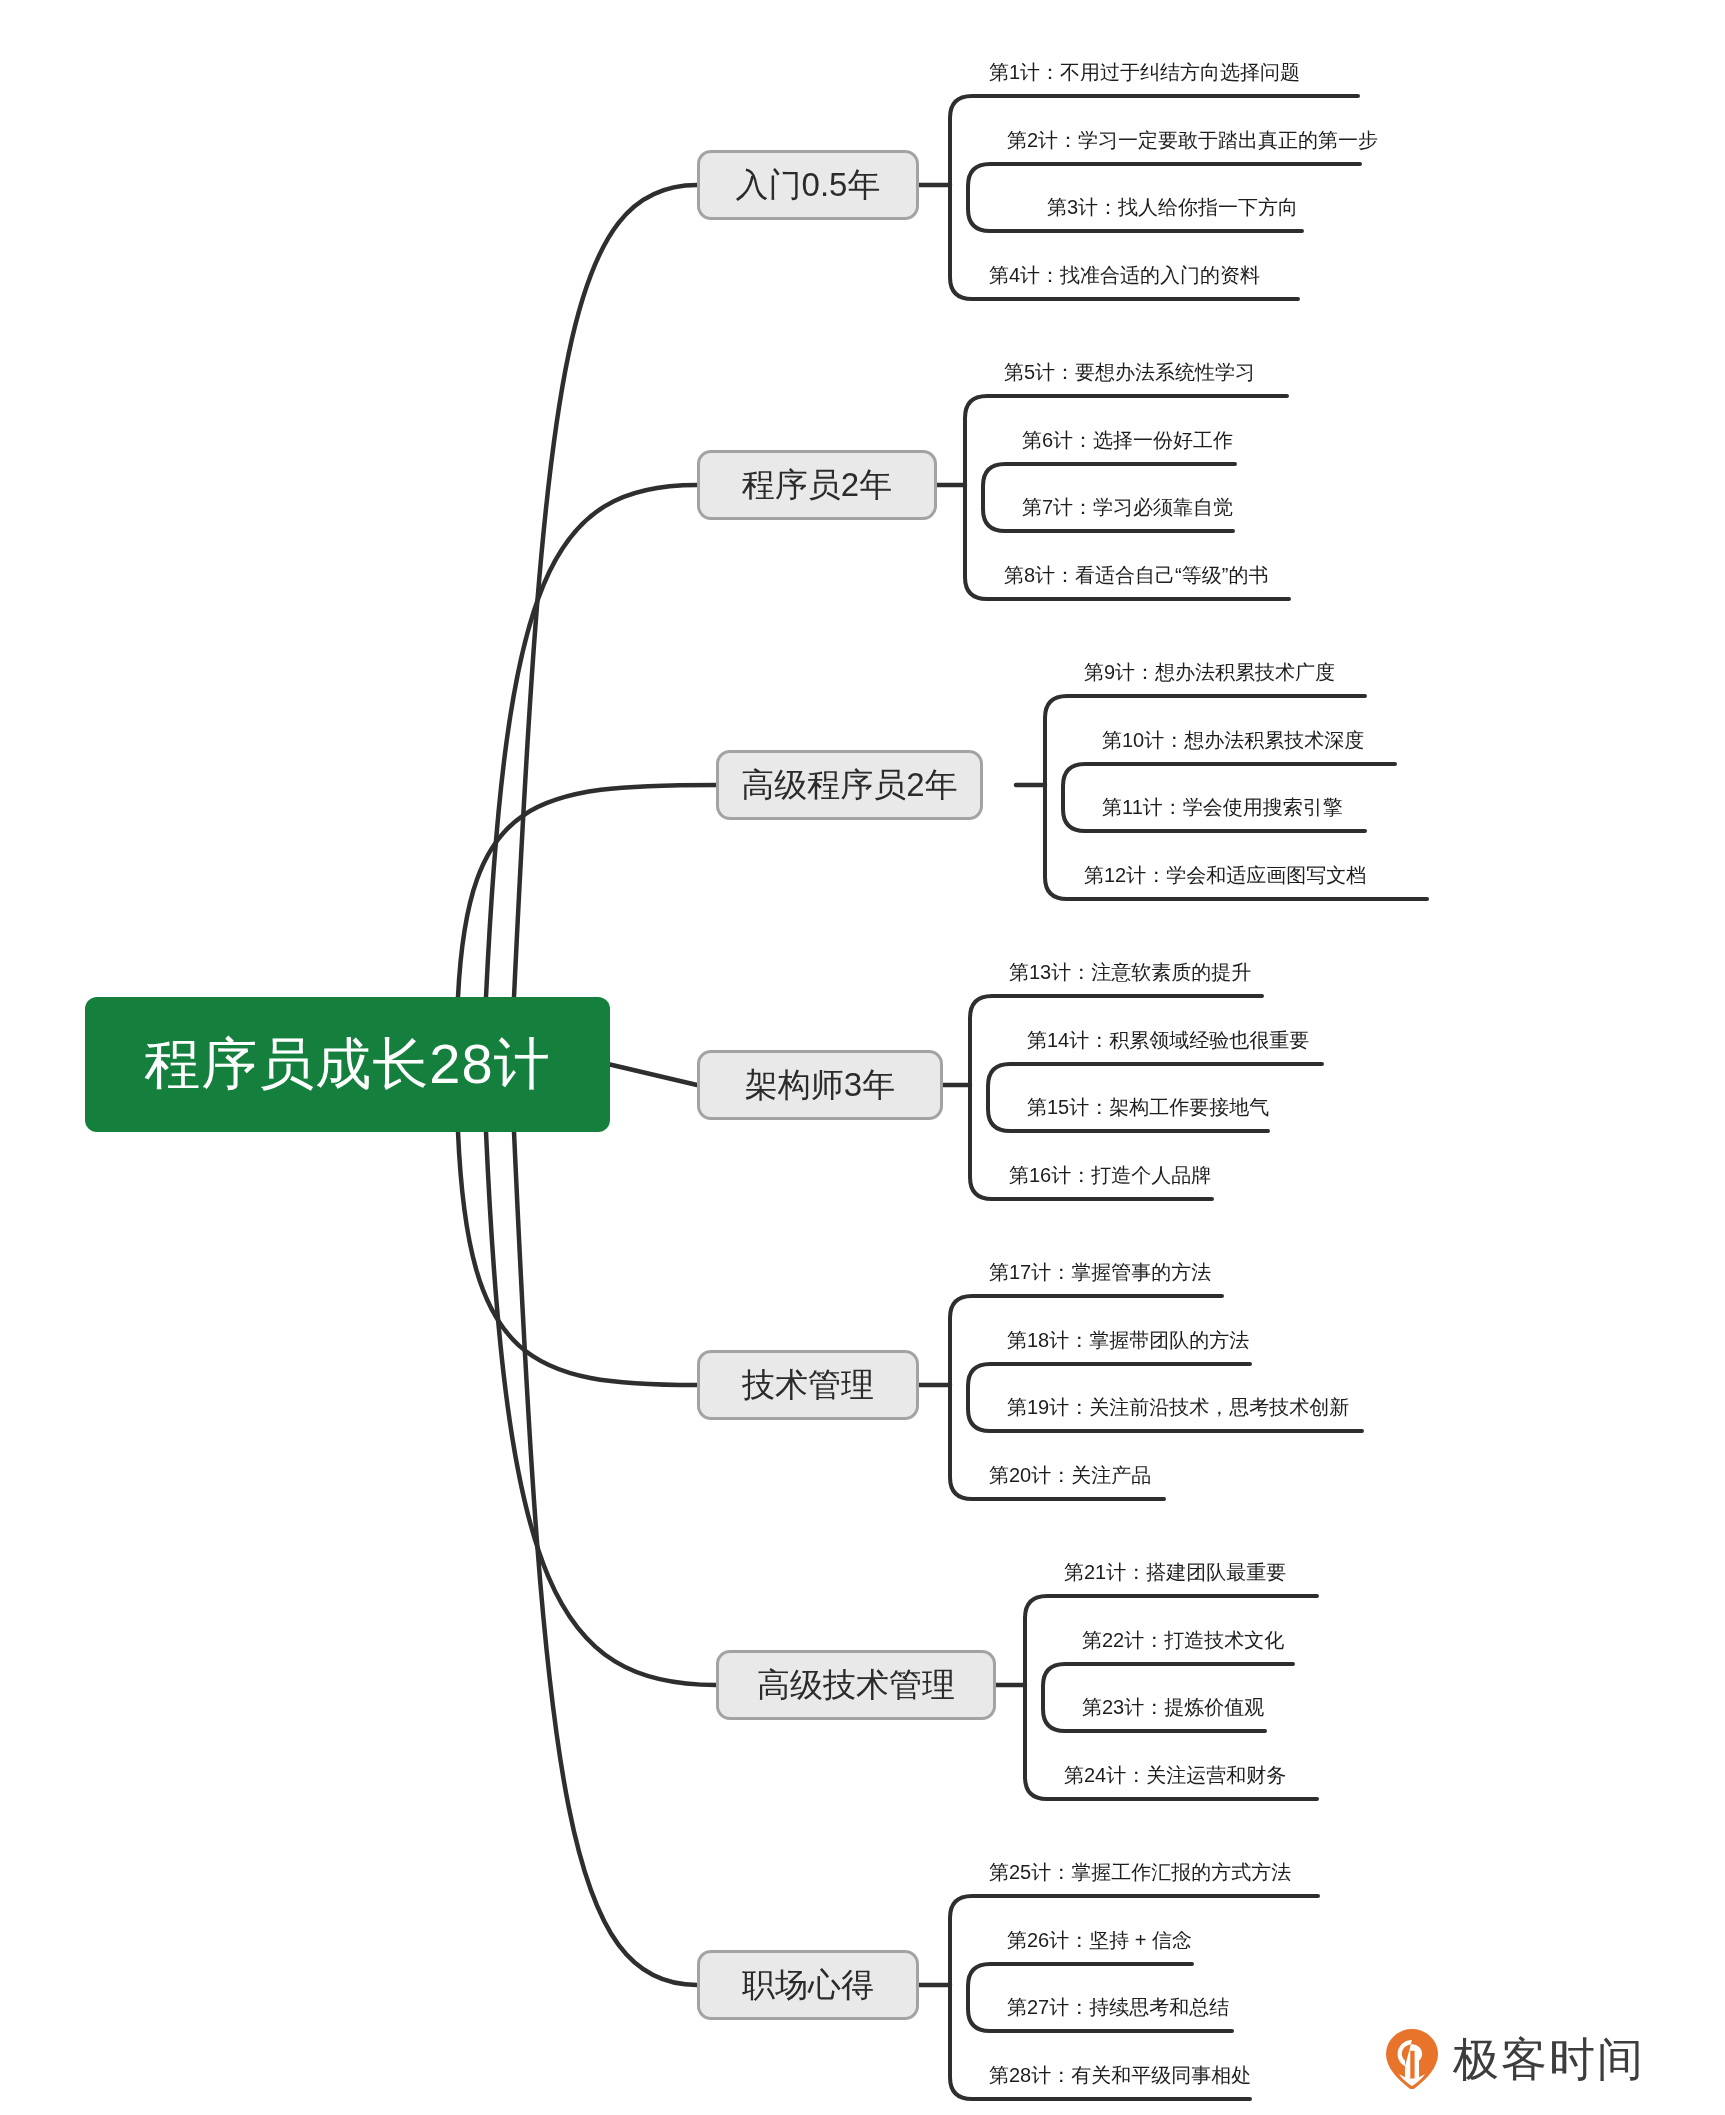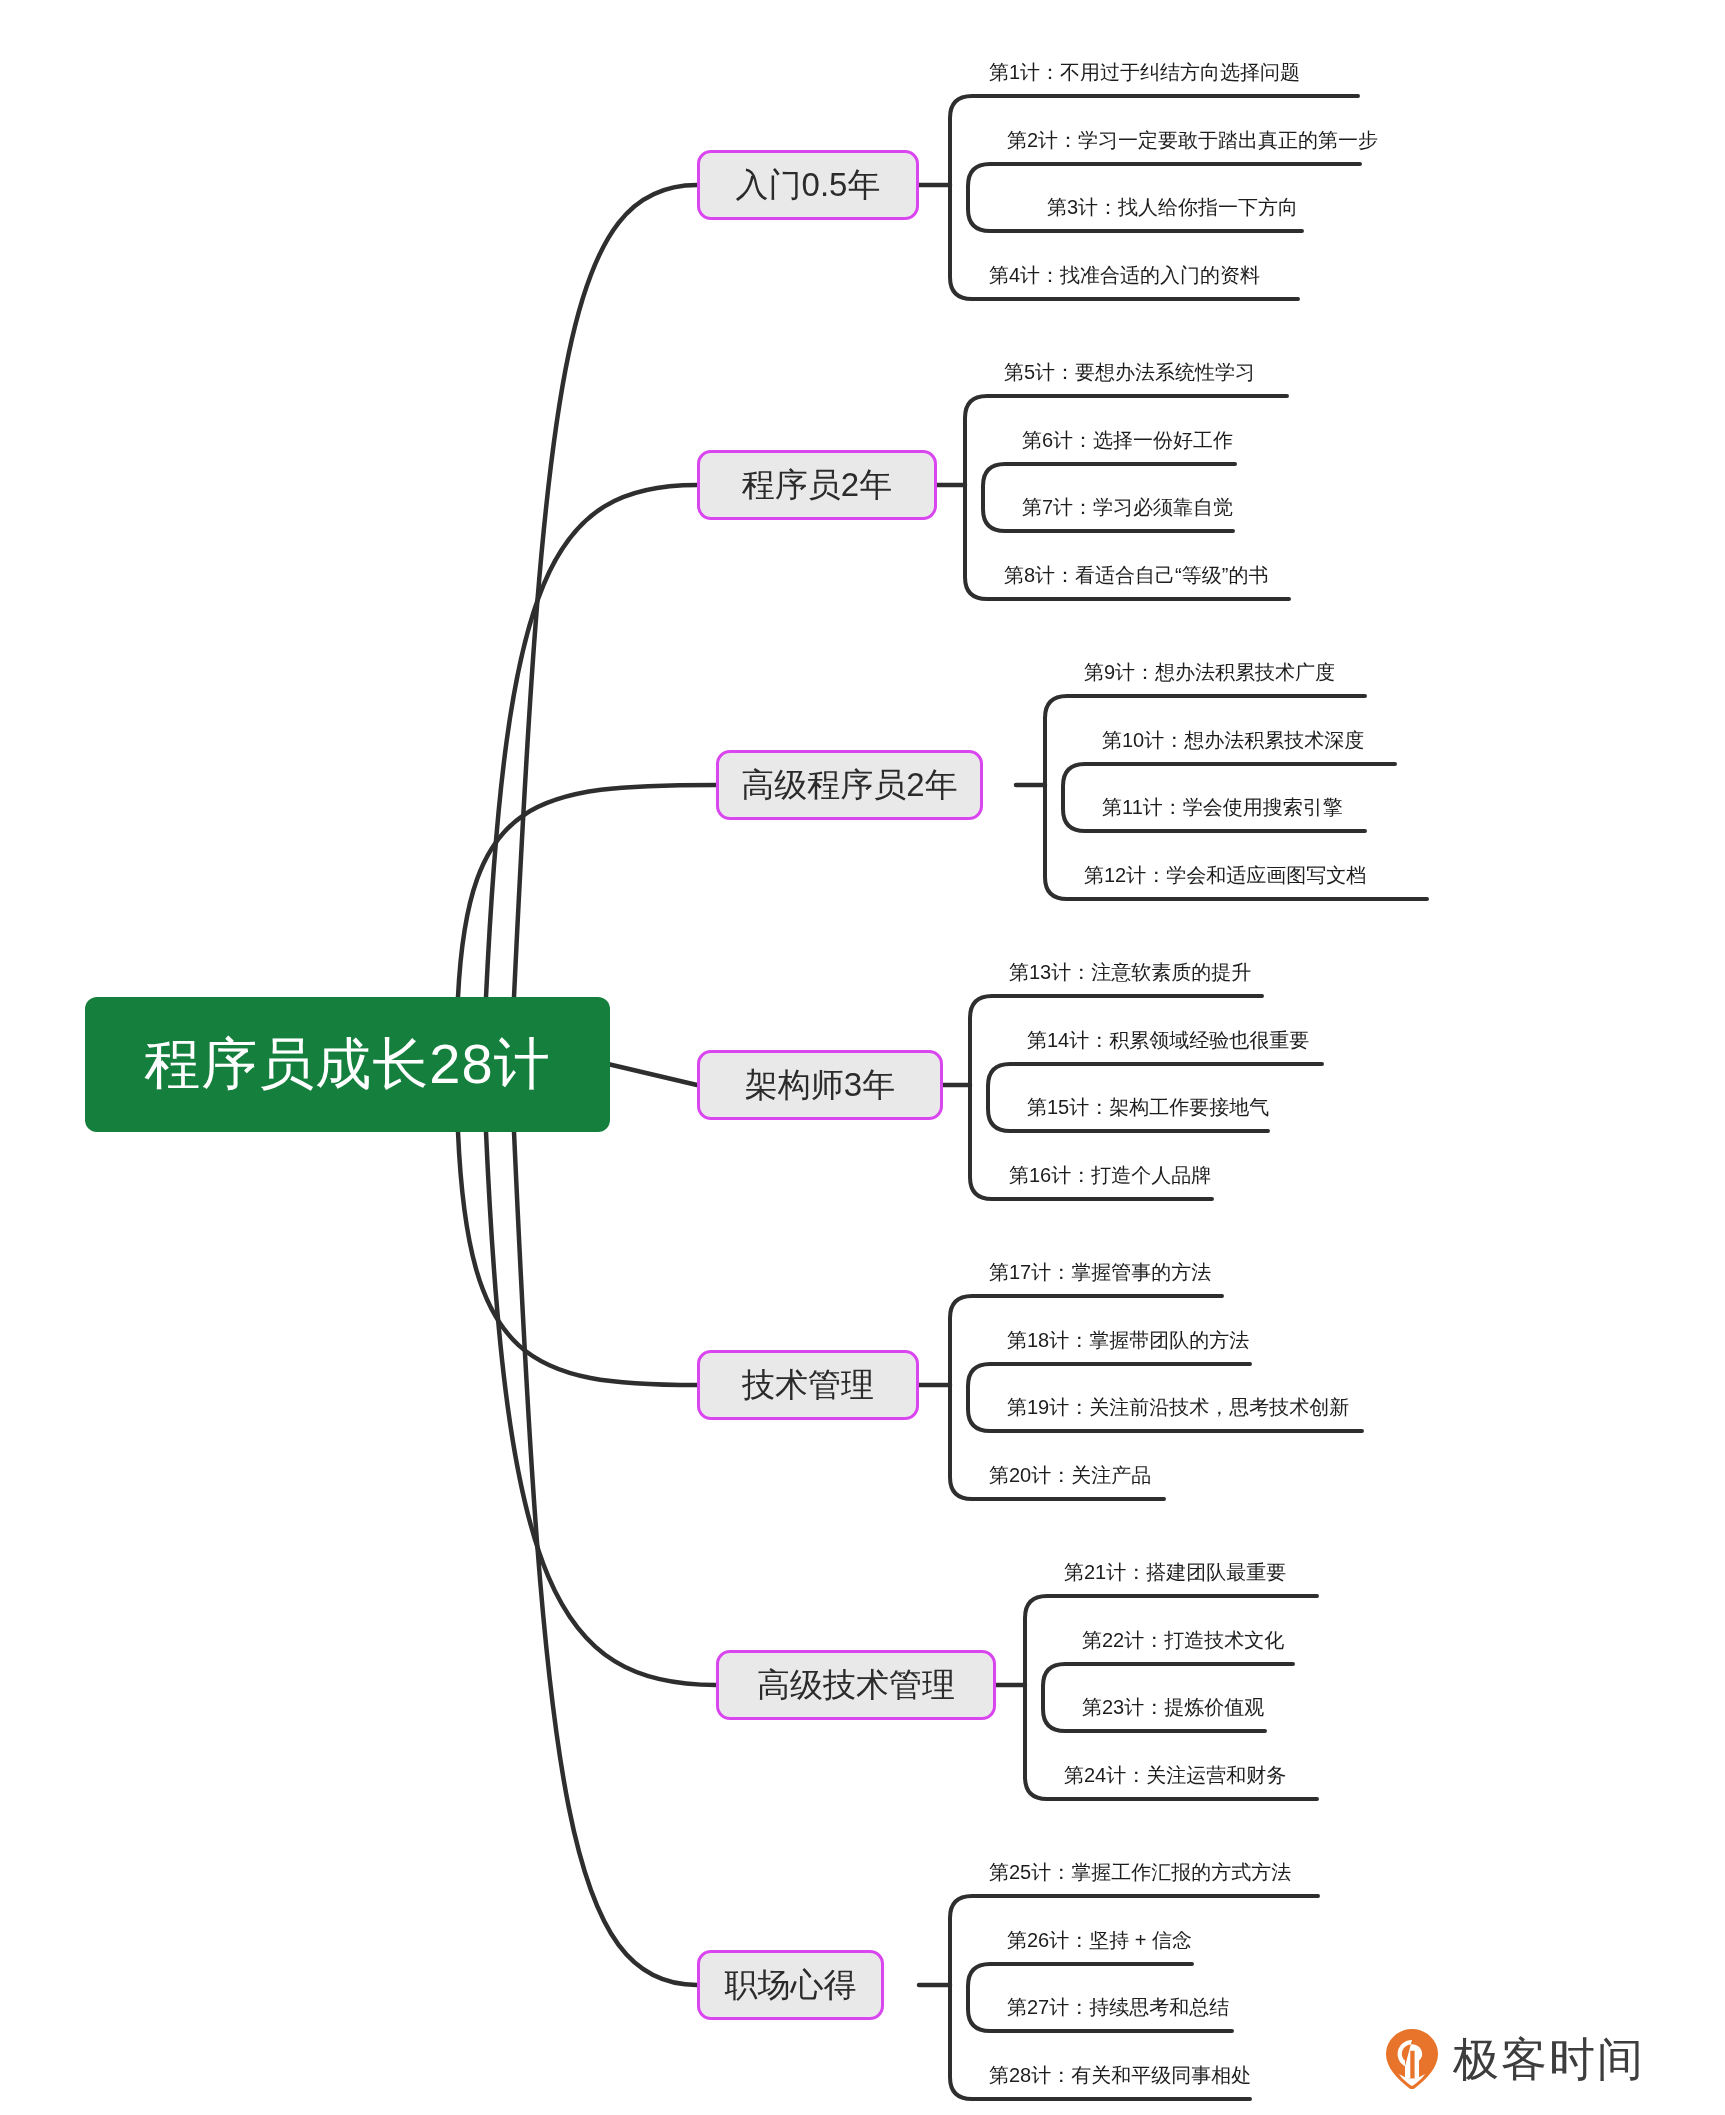--- a/index.html
+++ b/index.html
@@ -38,21 +38,21 @@
     font-size:56px;
     letter-spacing:1px;
     box-sizing:border-box;
     z-index:4;
   }
 
   
   .branch-node{
     position:absolute;
     background:#e9e9e9;
-    border:3px solid #d946ef;
+    border:3px solid #a3a3a3;
     border-radius:14px;
     display:flex;
     align-items:center;
     justify-content:center;
     color:#2b2b2b;
     font-size:33px;
     box-sizing:border-box;
     white-space:nowrap;
     z-index:3;
   }
@@ -237,21 +237,21 @@
       <div class="leaf" style="left: 1003px; top: 1330px;"><span class="leaf-text">第18计：掌握带团队的方法</span></div>
       <div class="leaf" style="left: 1003px; top: 1397px;"><span class="leaf-text">第19计：关注前沿技术，思考技术创新</span></div>
       <div class="leaf" style="left: 985px; top: 1465px;"><span class="leaf-text">第20计：关注产品</span></div>
       <div class="branch-node" style="left: 716px; top: 1650px; width: 280px; height: 70px;">
         <span>高级技术管理</span>
       </div>
       <div class="leaf" style="left: 1060px; top: 1562px;"><span class="leaf-text">第21计：搭建团队最重要</span></div>
       <div class="leaf" style="left: 1078px; top: 1630px;"><span class="leaf-text">第22计：打造技术文化</span></div>
       <div class="leaf" style="left: 1078px; top: 1697px;"><span class="leaf-text">第23计：提炼价值观</span></div>
       <div class="leaf" style="left: 1060px; top: 1765px;"><span class="leaf-text">第24计：关注运营和财务</span></div>
-      <div class="branch-node" style="left: 697px; top: 1950px; width: 187px; height: 70px;">
+      <div class="branch-node" style="left: 697px; top: 1950px; width: 222px; height: 70px;">
         <span>职场心得</span>
       </div>
       <div class="leaf" style="left: 985px; top: 1862px;"><span class="leaf-text">第25计：掌握工作汇报的方式方法</span></div>
       <div class="leaf" style="left: 1003px; top: 1930px;"><span class="leaf-text">第26计：坚持 + 信念</span></div>
       <div class="leaf" style="left: 1003px; top: 1997px;"><span class="leaf-text">第27计：持续思考和总结</span></div>
       <div class="leaf" style="left: 985px; top: 2065px;"><span class="leaf-text">第28计：有关和平级同事相处</span></div>
     </div>
 
   <div class="logo">
     <div class="logo-mark">

